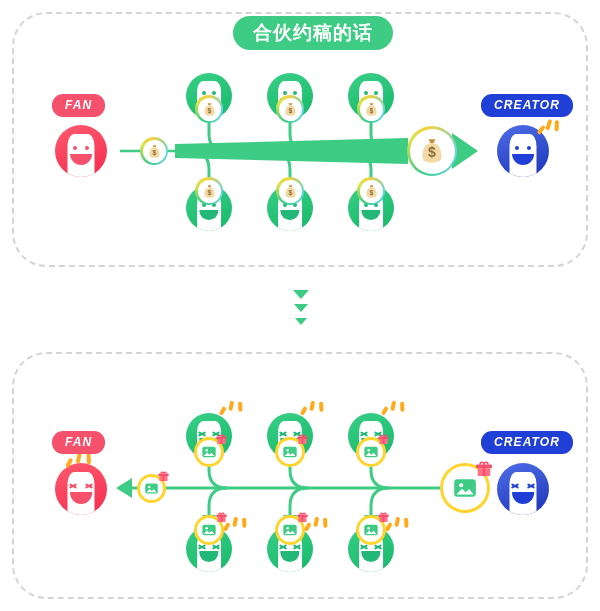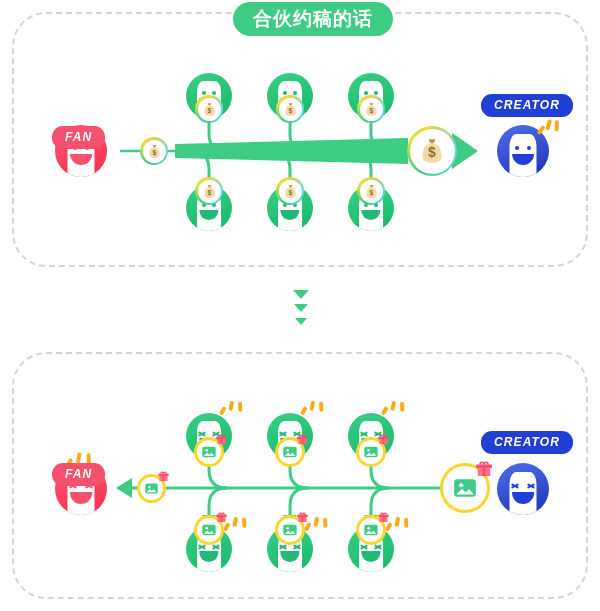--- a/index.html
+++ b/index.html
@@ -29,38 +29,38 @@
     color:#ffffff;
     font-size:19px;
     font-weight:bold;
     letter-spacing:1px;
     padding:7px 20px 8px 20px;
     border-radius:17px;
     line-height:1;
     white-space:nowrap;
     z-index:6;
   }
-  #badge-top{left:233px;top:2px;}
+  #badge-top{left:233px;top:16px;}
   #badge-bottom{left:247px;top:340px;}
 
   
   .role-pill{
     position:absolute;
     color:#fff;
     font-size:12px;
     font-weight:bold;
     font-style:italic;
     letter-spacing:1.1px;
     padding:5px 13px 6px 13px;
     border-radius:11px;
     line-height:1;
     z-index:6;
     white-space:nowrap;
   }
-  .pill-fan{background:#f5506c;margin-top:32px;}
+  .pill-fan{background:#f5506c;}
   .pill-creator{background:#1f3fd6;}
   #fan-pill-top{left:52px;top:94px;}
   #creator-pill-top{left:481px;top:94px;}
   #fan-pill-bot{left:52px;top:431px;}
   #creator-pill-bot{left:481px;top:431px;}
 
   
   .avatar{
     position:absolute;
     border-radius:50%;

